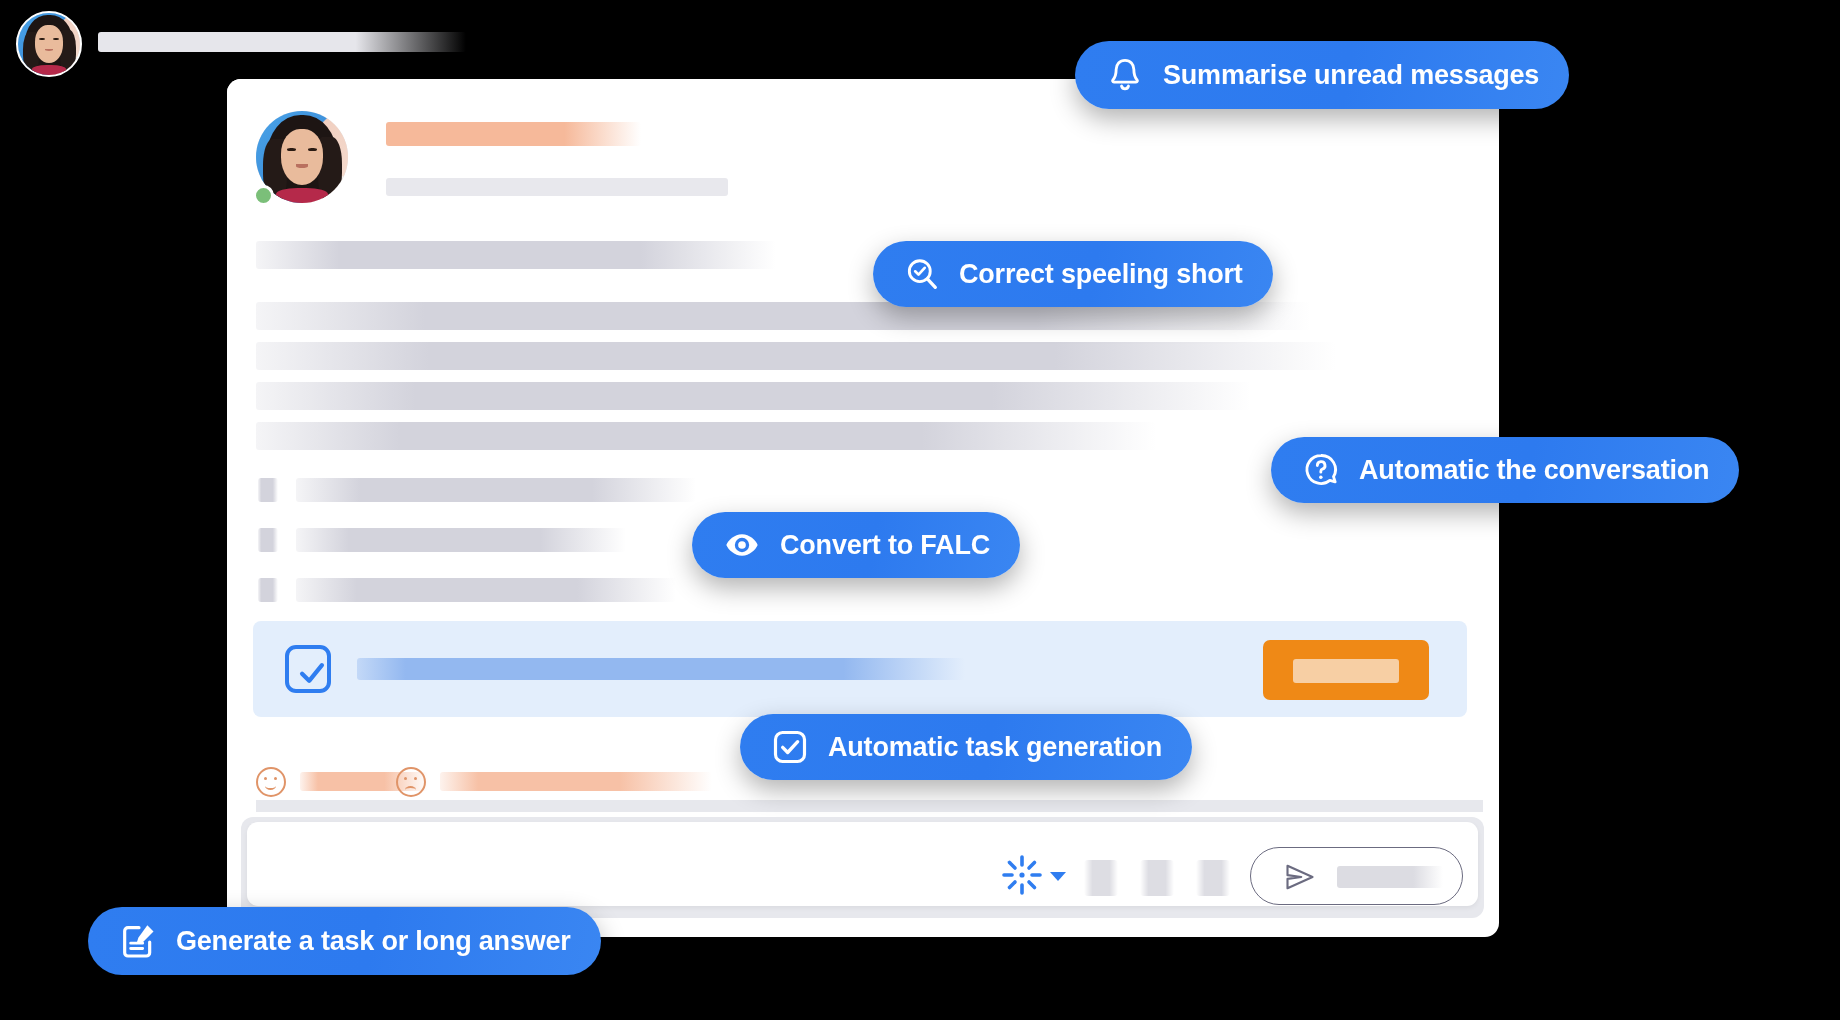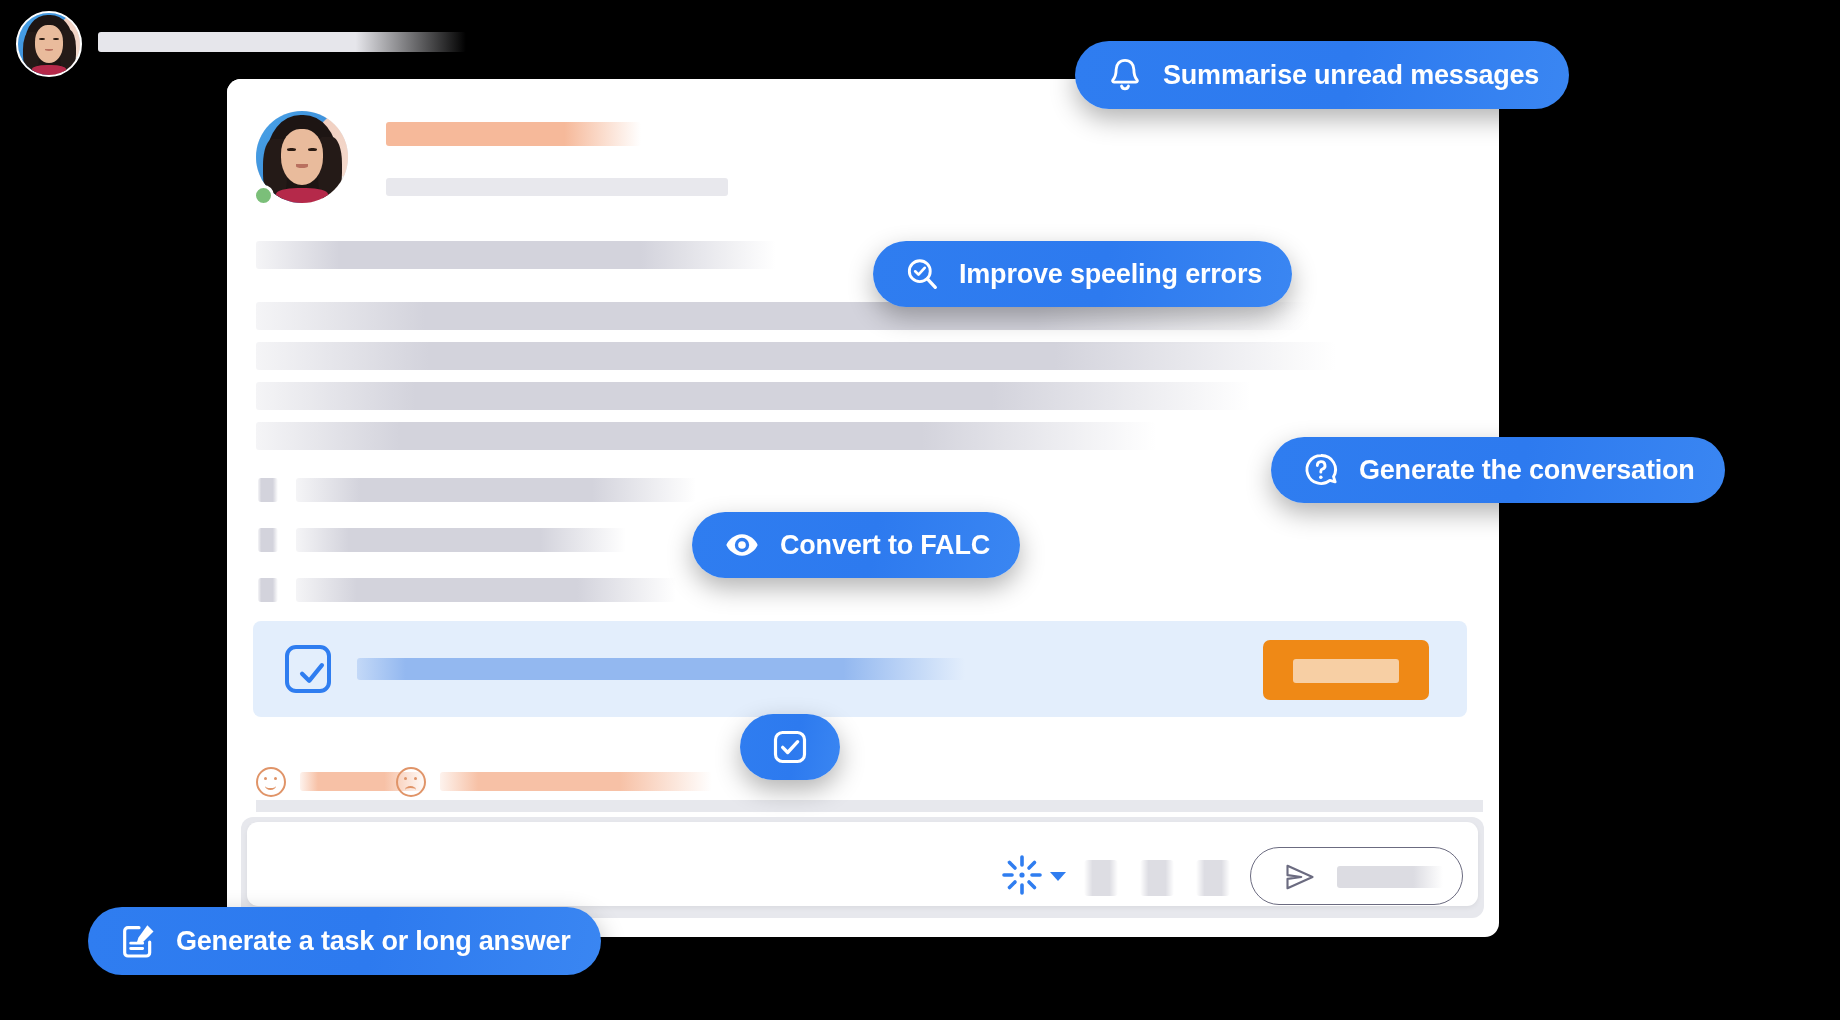--- a/index.html
+++ b/index.html
@@ -271,53 +271,54 @@
   </div>
 
   <div class="pill" id="pill-spelling">
     <span class="pl-icon">
       <svg width="38" height="38" viewBox="0 0 24 24" fill="none" aria-hidden="true">
         <circle cx="10.6" cy="10.2" r="6.6" stroke="#ffffff" stroke-width="1.8"></circle>
         <path d="M7.7 10.3 L9.8 12.4 L13.7 8.1" stroke="#ffffff" stroke-width="1.7" stroke-linecap="round" stroke-linejoin="round"></path>
         <path d="M15.4 15.1 L20.4 20.4" stroke="#ffffff" stroke-width="2.1" stroke-linecap="round"></path>
       </svg>
     </span>
-    <span class="pl-label">Improve speeling errors</span>
+    <span class="pl-label">Correct speeling short</span>
   </div>
 
 
   <div class="pill" id="pill-summarise">
     <span class="pl-icon">
       <svg width="40" height="40" viewBox="0 0 24 24" fill="none" aria-hidden="true">
         <path d="M12 3.3a8.4 8.4 0 1 0 5.3 14.9l3.2.9-1-3.1A8.4 8.4 0 0 0 12 3.3Z" stroke="#ffffff" stroke-width="1.7" stroke-linejoin="round"></path>
         <path d="M9.8 9.3a2.3 2.3 0 1 1 3 2.2c-.6.2-.9.7-.9 1.3v.5" stroke="#ffffff" stroke-width="1.7" stroke-linecap="round"></path>
         <circle cx="11.9" cy="16.3" r="1.05" fill="#ffffff"></circle>
       </svg>
     </span>
-    <span class="pl-label">Generate the conversation</span>
+    <span class="pl-label">Automatic the conversation</span>
   </div>
 
   <div class="pill" id="pill-falc">
     <span class="pl-icon">
       <svg width="40" height="40" viewBox="0 0 24 24" aria-hidden="true">
         <path d="M12 5.6c-4.6 0-8.2 3.6-9.4 6.4 1.2 2.8 4.8 6.4 9.4 6.4s8.2-3.6 9.4-6.4C20.2 9.2 16.6 5.6 12 5.6Z" fill="#ffffff"></path>
         <circle cx="12" cy="12" r="4.3" fill="#2f7df0"></circle>
         <circle cx="12" cy="12" r="2.3" fill="#ffffff"></circle>
       </svg>
     </span>
     <span class="pl-label">Convert to FALC</span>
   </div>
 
   <div class="pill" id="pill-task">
     <span class="pl-icon">
       <svg width="40" height="40" viewBox="0 0 24 24" fill="none" aria-hidden="true">
         <rect x="3.3" y="3.3" width="17.4" height="17.4" rx="4.2" stroke="#ffffff" stroke-width="1.9"></rect>
         <path d="M7.6 12.2 L10.6 15.3 L16.6 8.8" stroke="#ffffff" stroke-width="2" stroke-linecap="round" stroke-linejoin="round"></path>
       </svg>
     </span>
+    <span class="pl-label">Automatic task generation</span>
   </div>
 
   <div class="pill" id="pill-generate">
     <span class="pl-icon">
       <svg width="40" height="40" viewBox="0 0 24 24" fill="none" aria-hidden="true">
         <path d="M19 12.6V19a2 2 0 0 1-2 2H6a2 2 0 0 1-2-2V6a2 2 0 0 1 2-2h6.6" stroke="#ffffff" stroke-width="1.9" stroke-linecap="round" stroke-linejoin="round"></path>
         <path d="M7.6 13.3h7.2M7.6 16.5h7.2" stroke="#ffffff" stroke-width="1.7" stroke-linecap="round"></path>
         <path d="M17.6 2.6 L21.3 6.3 L14.9 12.7 L11 13.9 L12.2 10 Z" fill="#ffffff"></path>
       </svg>
     </span>

